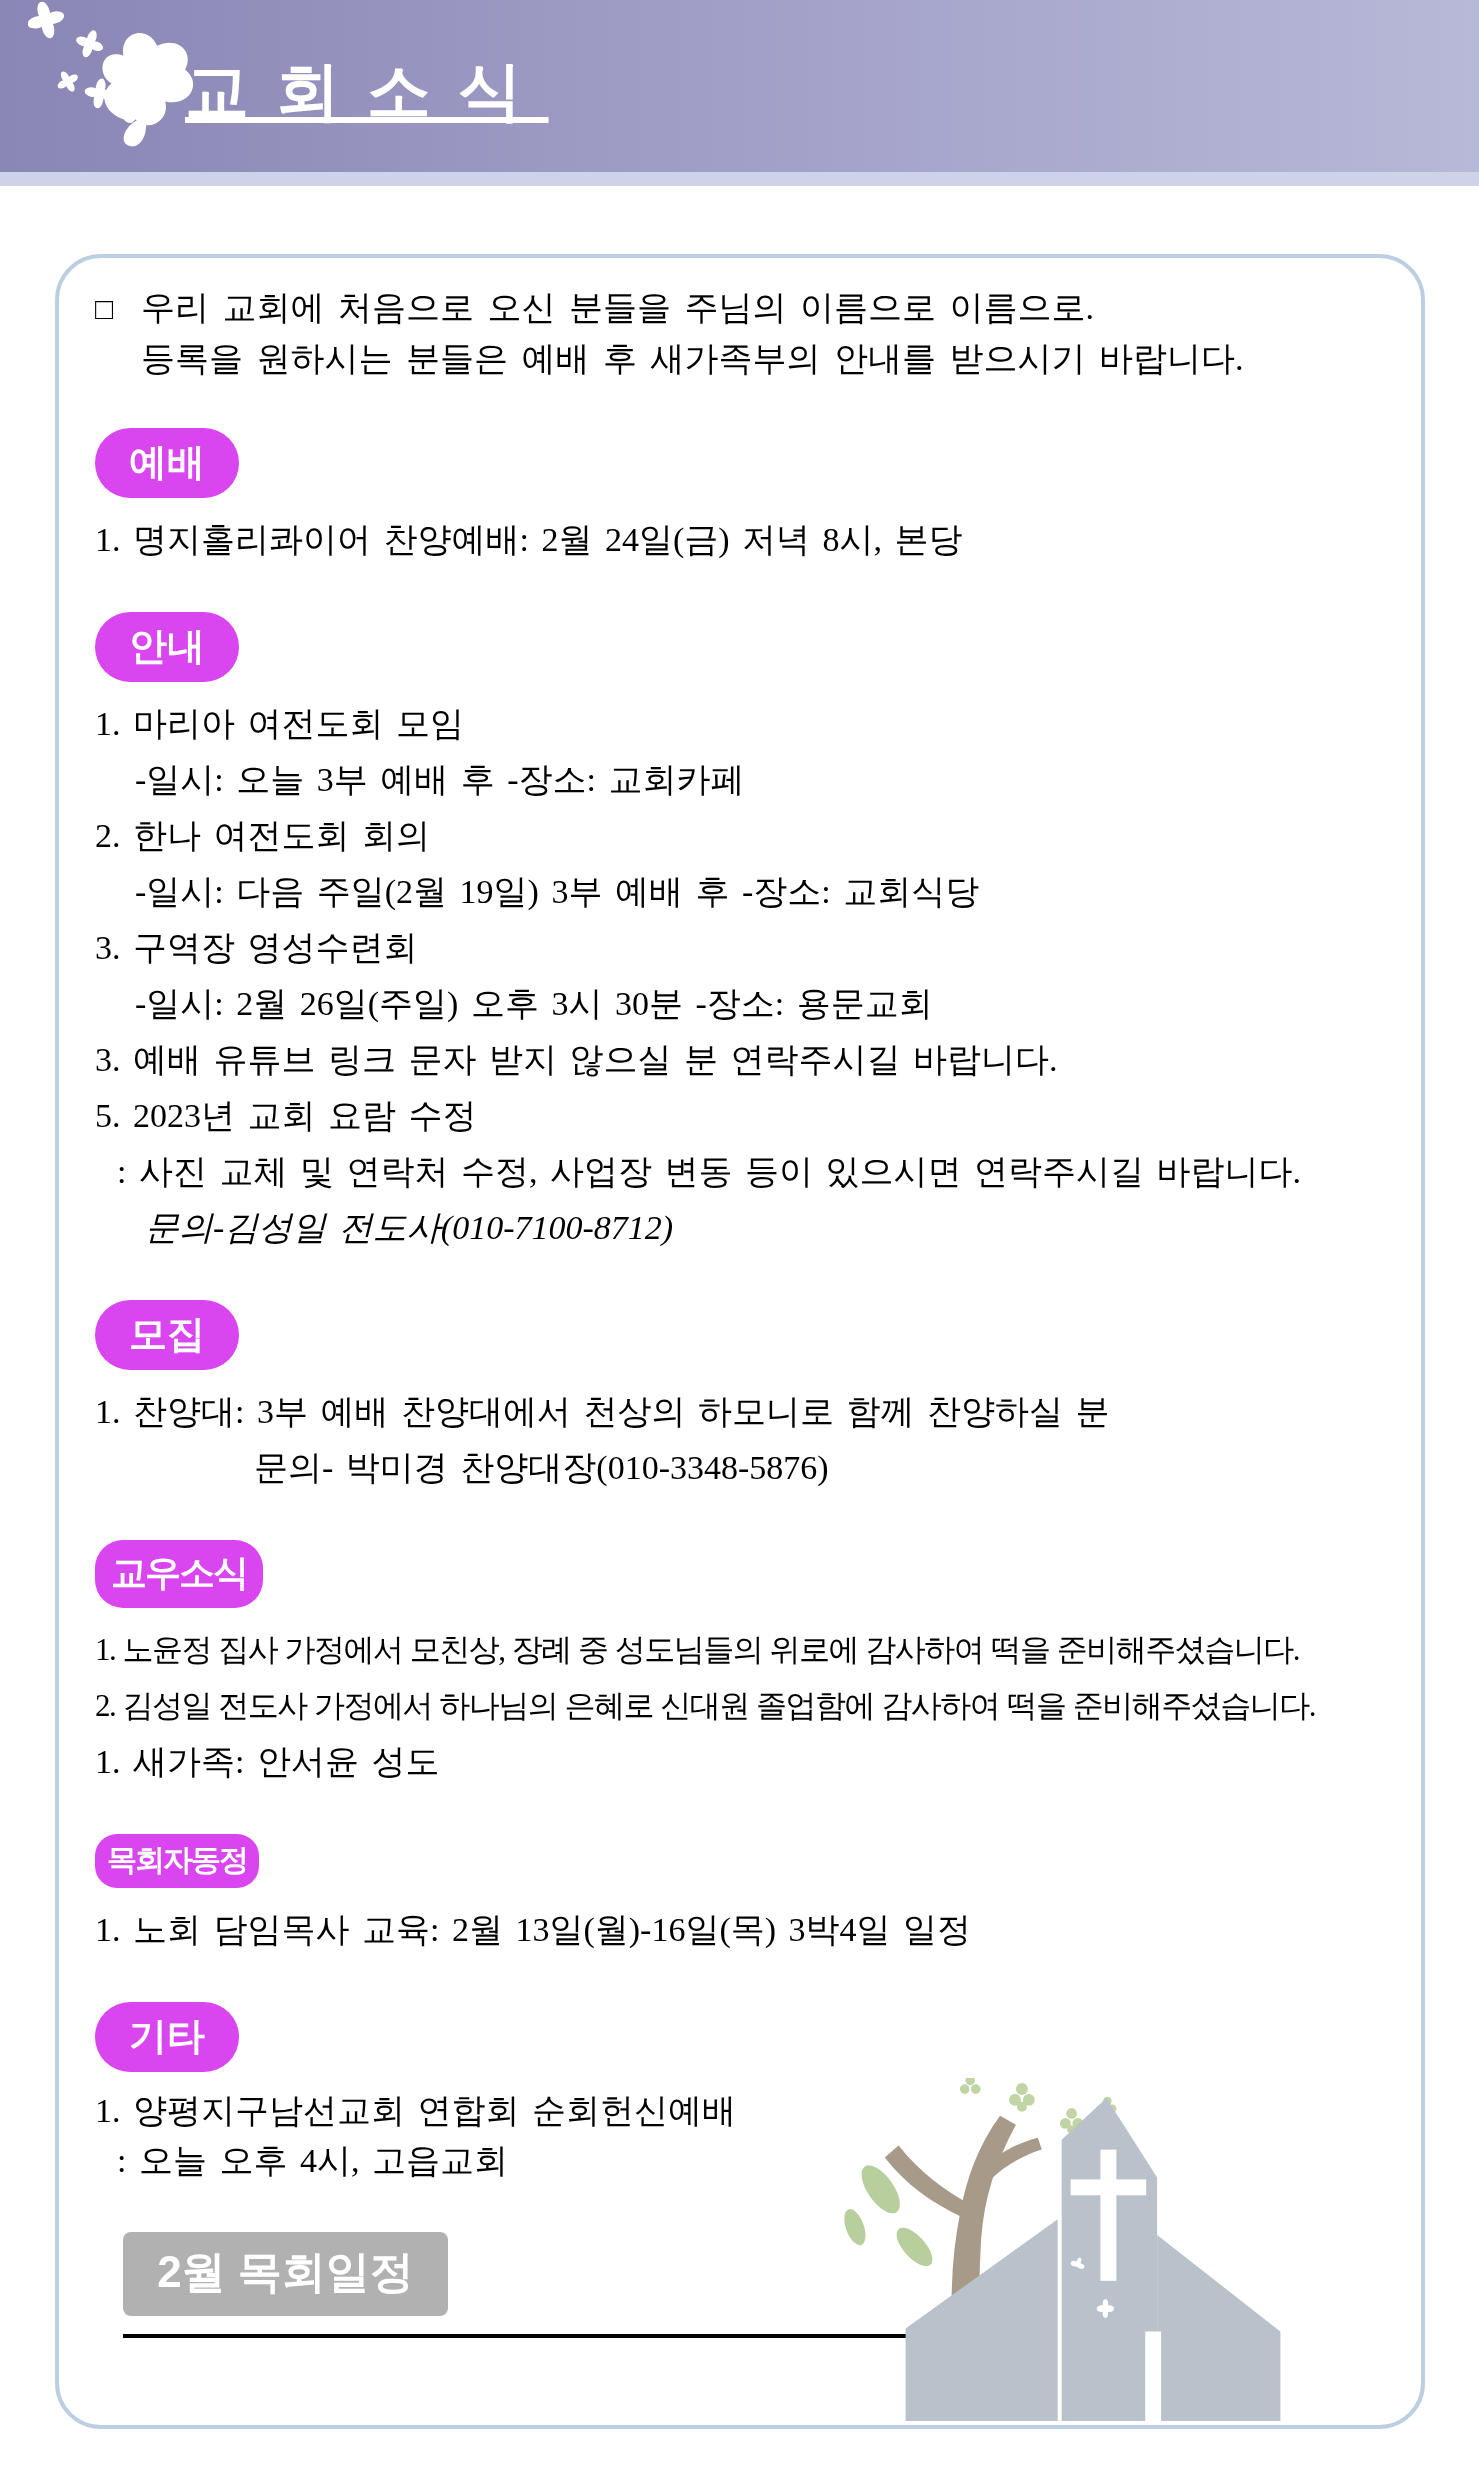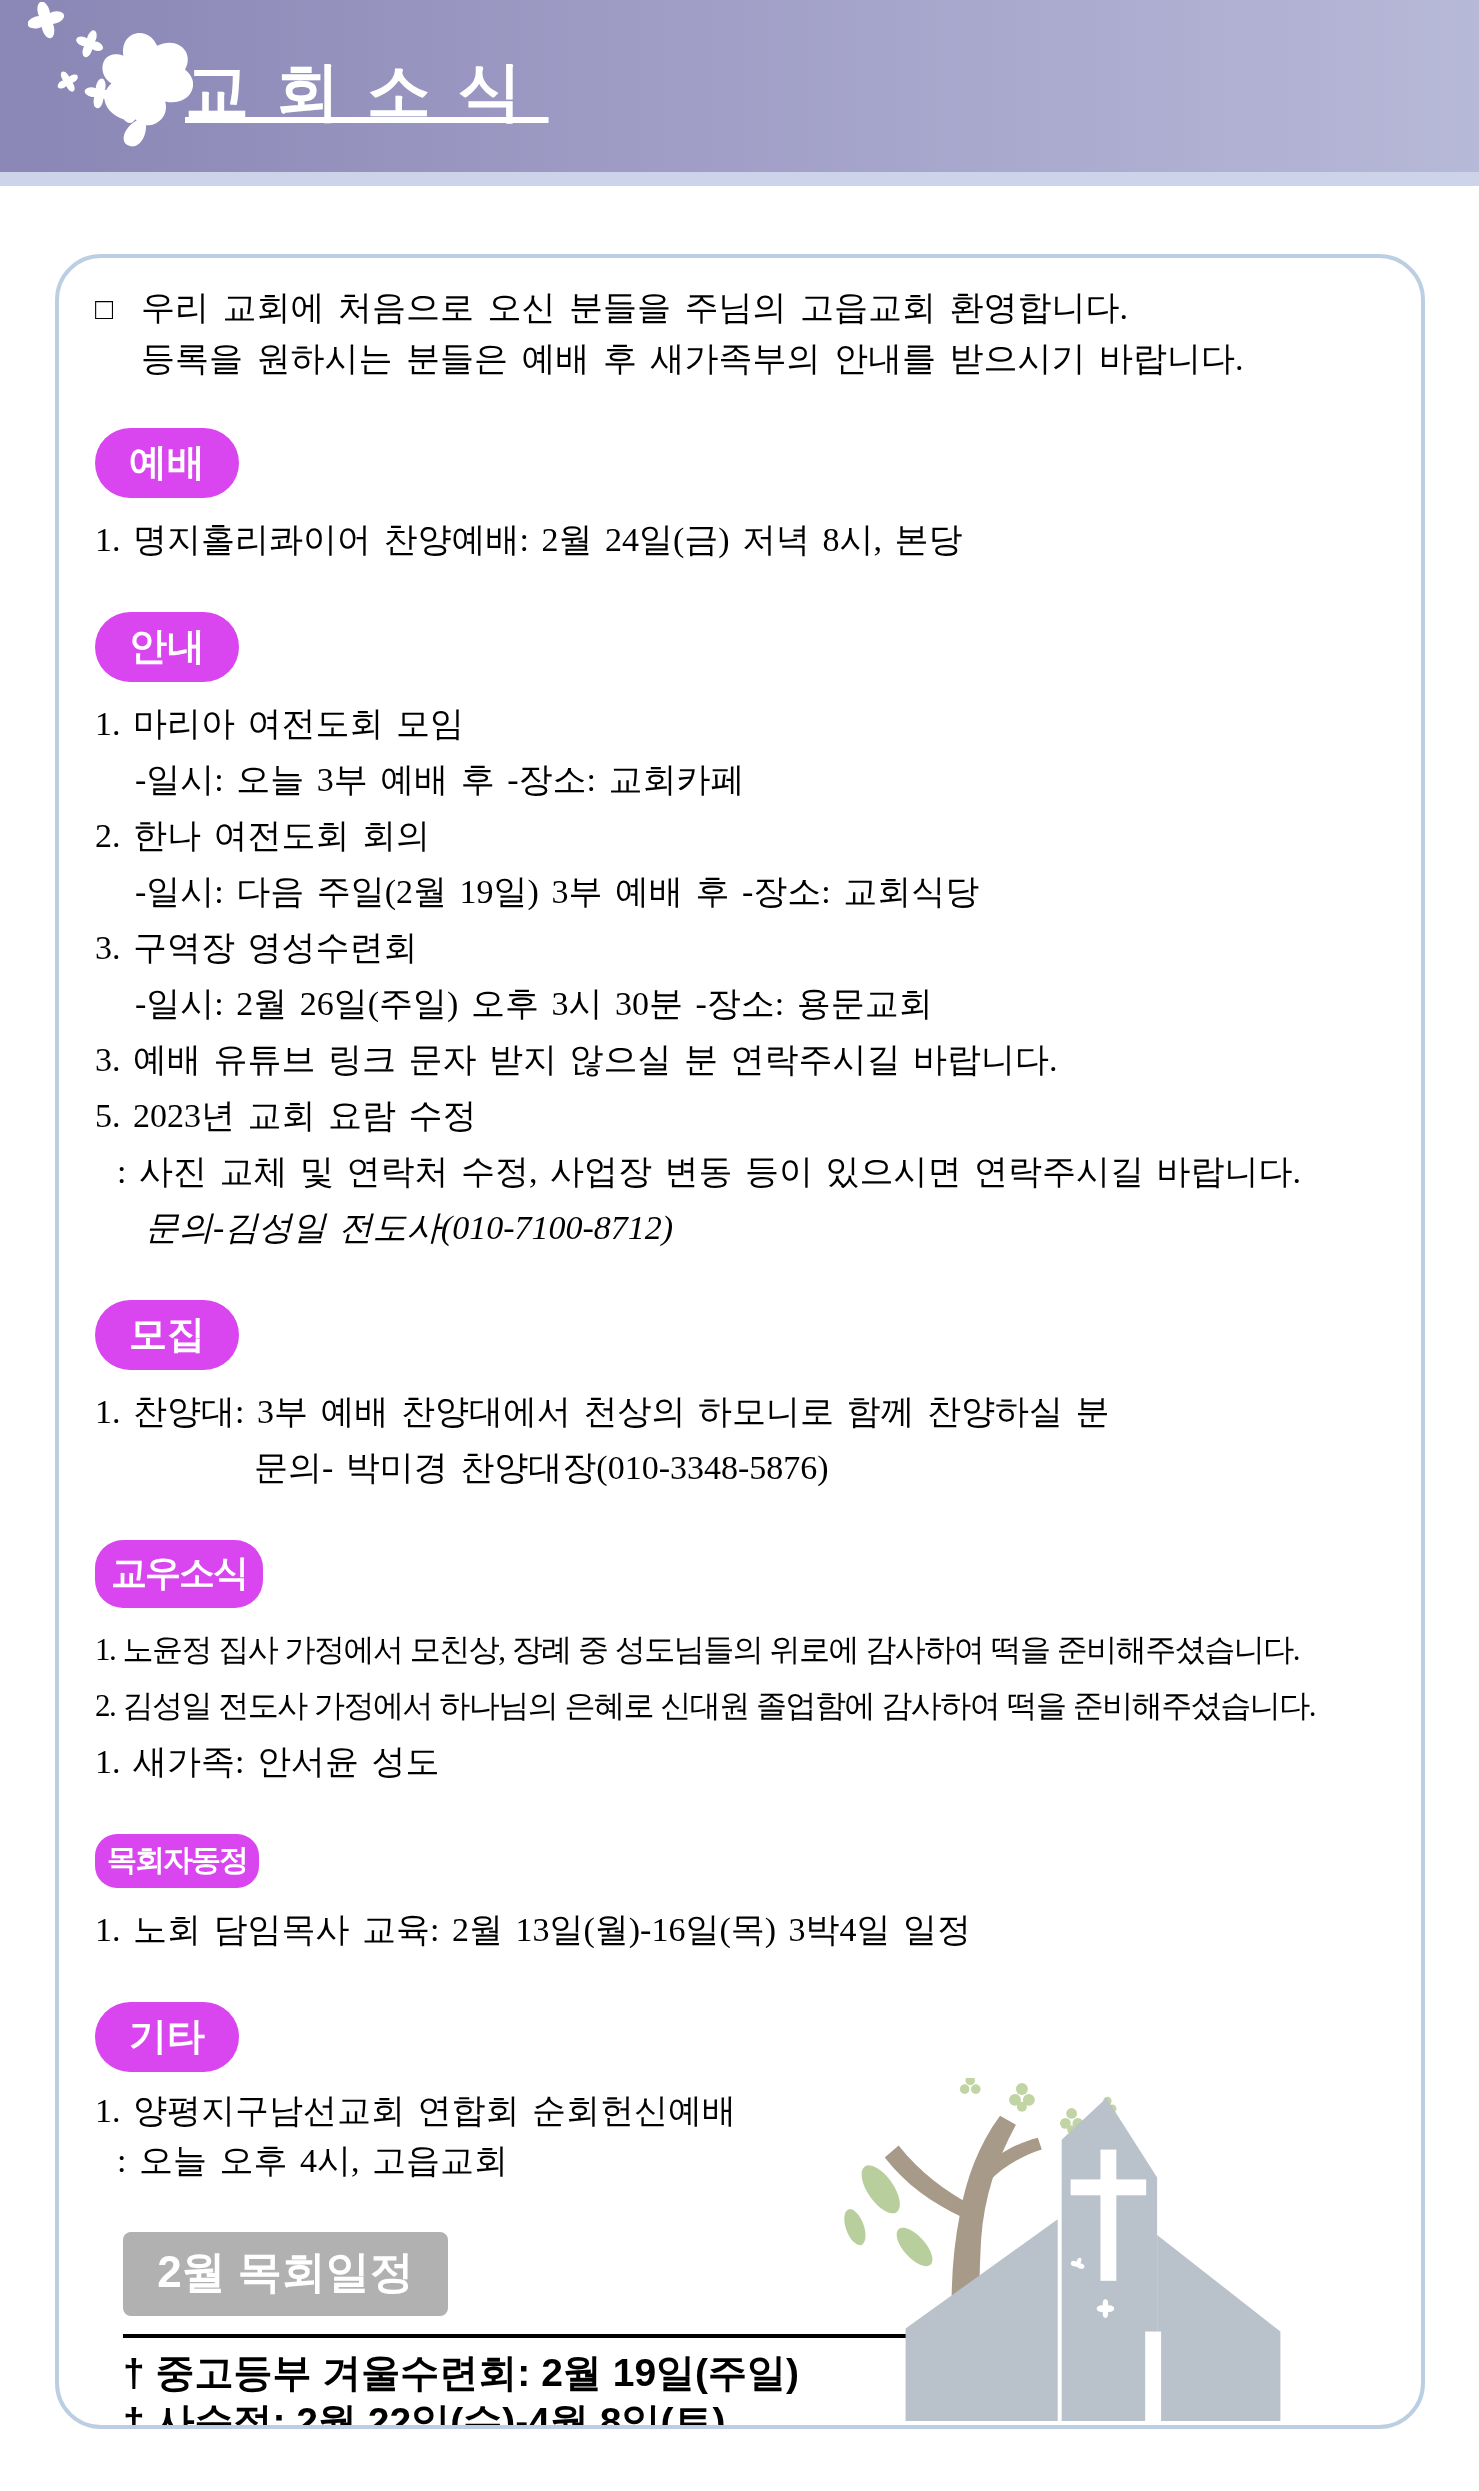--- a/index.html
+++ b/index.html
@@ -109,21 +109,21 @@
   </svg>
   <div class="header-title">교회소식</div>
 </div>
 <div class="header-strip"></div>
 
 <div class="box">
 
   <div class="welcome">
     <span class="bullet">□</span>
     <span class="wtext">
-      <span>우리 교회에 처음으로 오신 분들을 주님의 고읍교회 환영합니다.</span><br>
+      <span>우리 교회에 처음으로 오신 분들을 주님의 이름으로 이름으로.</span><br>
       <span>등록을 원하시는 분들은 예배 후 새가족부의 안내를 받으시기 바랍니다.</span>
     </span>
   </div>
 
   <div class="sec">
     <div class="badge-row"><span class="badge">예배</span></div>
     <div class="line">1. 명지홀리콰이어 찬양예배: 2월 24일(금) 저녁 8시, 본당</div>
   </div>
 
   <div class="sec">
@@ -160,24 +160,20 @@
 
   <div class="sec">
     <div class="badge-row"><span class="badge">기타</span></div>
     <div class="line kita-line">1. 양평지구남선교회 연합회 순회헌신예배</div>
     <div class="line kita-line indent-colon">: 오늘 오후 4시, 고읍교회</div>
   </div>
 
   <div class="schedule">
     <span class="schedule-badge">2월 목회일정</span>
     <div class="schedule-rule"></div>
-    <div class="schedule-items">
-      <div class="schedule-item">† 중고등부 겨울수련회: 2월 19일(주일)</div>
-      <div class="schedule-item">† 사순절: 2월 22일(수)-4월 8일(토)</div>
-    </div>
 
   </div>
 
   <svg class="church-art" viewBox="0 0 565 345" aria-hidden="true">
 
     <g fill="#a79a88">
       <path d="M150,345 C141,270 136,205 150,135 C156,102 168,68 190,38 L206,47
                C186,84 174,120 171,162 C168,215 168,270 178,345 Z"></path>
       <path d="M152,140 C122,126 96,108 74,80 L88,68 C110,96 136,114 158,126 Z"></path>
       <path d="M168,95 C185,78 205,66 228,60 L232,72 C210,79 192,90 178,105 Z"></path>

